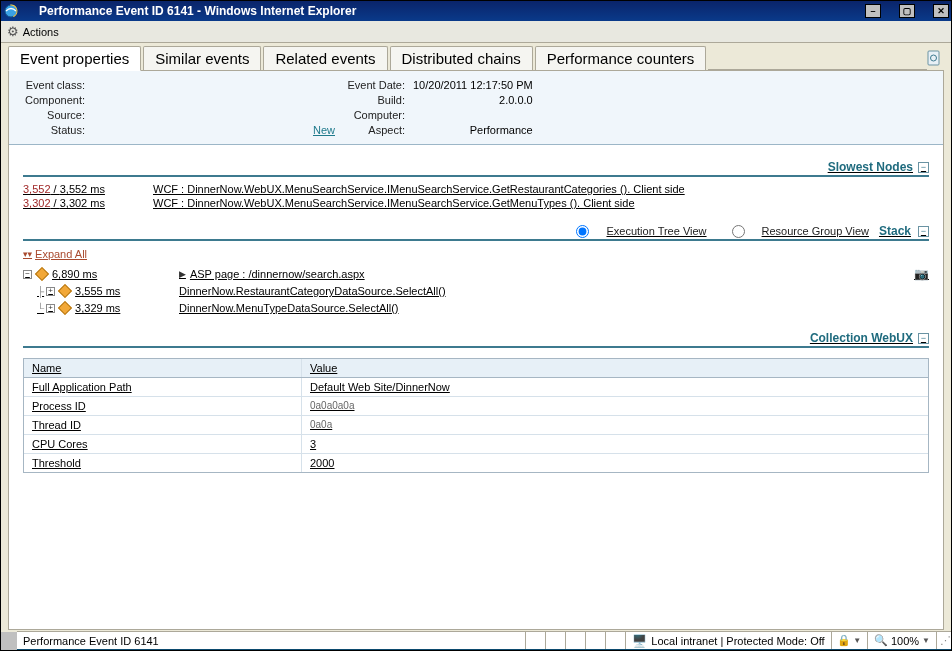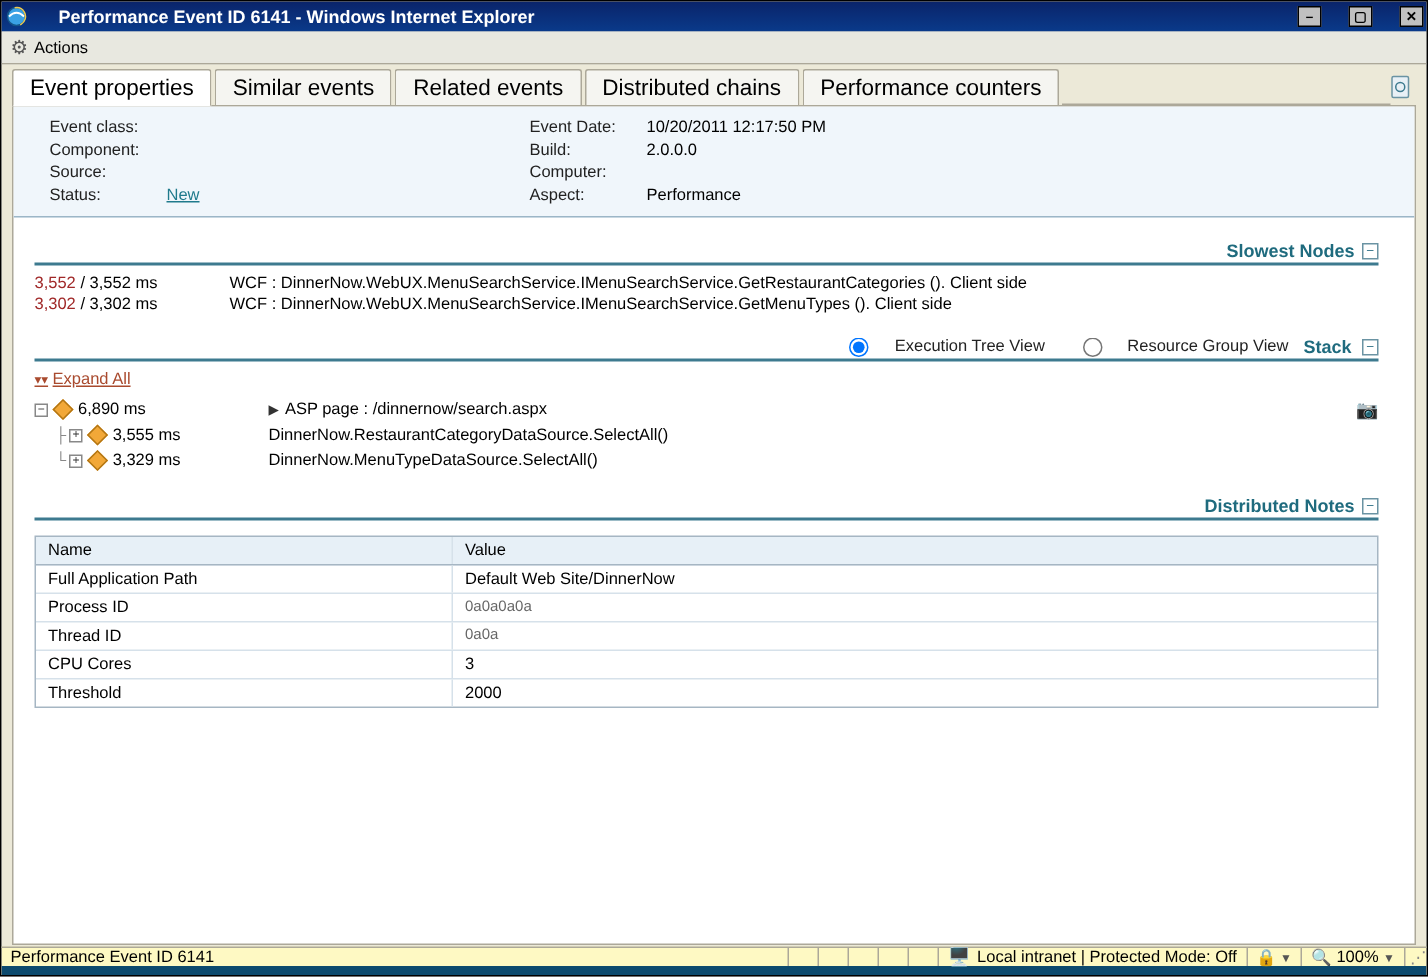--- a/index.html
+++ b/index.html
@@ -10,27 +10,27 @@
 .win-btn { width: 16px; height: 14px; background: #c0c0c0; border: 1px solid #000; margin-left: 2px; display: inline-flex; align-items: center; justify-content: center; font-size: 9px; line-height: 1; color: #000; cursor: default; }
 .toolbar { background: #e8e8e0; border-bottom: 1px solid #aca899; height: 22px; display: flex; align-items: center; padding: 0 6px; color: #000; }
 .toolbar .gear { margin-right: 4px; font-size: 13px; color: #555; }
 .body-area { background: #ece9d8; height: 589px; padding: 5px 7px 5px 7px; }
 .tabrow { display: flex; align-items: flex-end; height: 22px; position: relative; }
 .tab { background: #f5f5f1; border: 1px solid #aca899; border-bottom: none; padding: 3px 11px; margin-right: 2px; font-size: 15px; border-radius: 2px 2px 0 0; cursor: default; position: relative; z-index: 1; }
 .tab.active { background: #fff; border-bottom: 1px solid #fff; margin-bottom: -1px; z-index: 3; }
 .tabrow .spacer { flex: 1; border-bottom: 1px solid #aca899; align-self: flex-end; }
 .help-icon { margin-left: auto; margin-right: 3px; color: #1a4c7e; font-size: 14px; align-self: center; }
 .pane { background: #fff; border: 1px solid #aca899; height: 560px; overflow: hidden; position:relative; z-index:2;}
-.summary { background: #f0f6fb; border-bottom: 1px solid #9cb6c7; padding: 8px 24px; display: flex; }
+.summary { background: #f0f6fb; border-bottom: 1px solid #9cb6c7; padding: 8px 6px; display: flex; text-align: right; }
 .summary-col { display: grid; grid-template-columns: 70px auto; row-gap: 3px; column-gap: 8px; align-items:center;}
 .summary-col.left { width: 320px; }
 .label { color: #222; }
 .new-link { color: #1f7a8c; text-decoration: underline; cursor: pointer; }
 
-.content { padding: 0 24px 8px 14px; }
+.content { padding: 0 14px 8px 14px; text-decoration: underline; }
 .section-head { display: flex; align-items: center; border-bottom: 2px solid #3d7a8f; margin-top: 14px; margin-bottom: 6px; height: 18px; }
 .section-title { margin-left: auto; color: #1f6b7e; font-weight: bold; font-size: 12px; margin-right: 5px; white-space: nowrap; }
 .collapse-box { width: 11px; height: 11px; border: 1px solid #6a93a3; display: inline-flex; align-items: center; justify-content: center; font-size: 9px; color: #3d7a8f; line-height: 1; cursor: default; background:#fff;}
 .section-head-inline { position: relative; }
 .section-head-inline .radiogrp { color: #222; display: inline-flex; align-items: center; gap: 15px; margin-right: 8px; }
 .section-head-inline .controls-right { margin-left: auto; display: flex; align-items: center; gap: 2px;}
 .radiogrp input { margin: 0 2px 0 10px; vertical-align: middle; }
 
 .node-row { display: flex; margin: 2px 0; }
 .node-row .time { width: 130px; color: #000; }
@@ -51,21 +51,21 @@
 .tree-desc .tri { font-size: 9px; color: #333; }
 .cam-icon { margin-left: auto; color: #6a5a3c; font-size: 12px; }
 
 .grid { border: 1px solid #a6b6c3; margin-top: 10px; }
 .grid-row { display: flex; border-bottom: 1px solid #d6e1ea; }
 .grid-row:last-child { border-bottom: none; }
 .grid-row.header { background: #e7f0f7; font-weight: normal; border-bottom: 1px solid #a6b6c3; }
 .grid-row .c1 { width: 278px; padding: 3px 8px; border-right: 1px solid #d6e1ea; }
 .grid-row .c2 { flex: 1; padding: 3px 8px; }
 .small { font-size: 10px; color:#666;}
-.statusbar { position: absolute; bottom: 0; left: 0; right: 0; height: 19px; border-top: 1px solid #aca899; border-bottom: 6px solid #0c4a6e; background: #fef9c3; display: flex; align-items: center; font-size: 11px; }
+.statusbar { position: absolute; bottom: 0; left: 16px; right: 0; height: 19px; border-top: 1px solid #aca899; border-bottom: 1px solid #0c4a6e; background: #ffffff; display: flex; align-items: center; font-size: 11px; }
 .statusbar .sb-cell { border-right: 1px solid #aca899; height: 100%; display: flex; align-items: center; padding: 0 6px; }
 .statusbar .sb-cell.empty { width: 20px; padding: 0; }
 .statusbar .sb-cell.wide { flex: 1; }
 .statusbar .globe { color: #2a6ea8; margin-right: 4px; font-size: 12px; }
 .statusbar .zoom { display: flex; align-items: center; gap: 3px; }
 .statusbar .grip { width: 14px; text-align: right; color: #888; padding-right: 1px; letter-spacing: -1px;}
 .pad-lock { color: #9a8a50; margin-right:2px;}
 </style>
 </head>
 <body>
@@ -196,21 +196,21 @@
           <span class="diamond"></span>
           <span class="tree-time">3,329 ms</span>
         </span>
         <span class="tree-desc">
             <span>DinnerNow.MenuTypeDataSource.SelectAll()</span>
           </span>
       </div>
 
       
       <div class="section-head">
-        <span class="section-title">Distributed Notes</span>
+        <span class="section-title">Collection WebUX</span>
         <span class="collapse-box">−</span>
       </div>
 
       <div class="grid">
         <div class="grid-row header">
           <div class="c1">Name</div>
           <div class="c2">Value</div>
         </div>
         <div class="grid-row">
           <div class="c1">Full Application Path</div>

